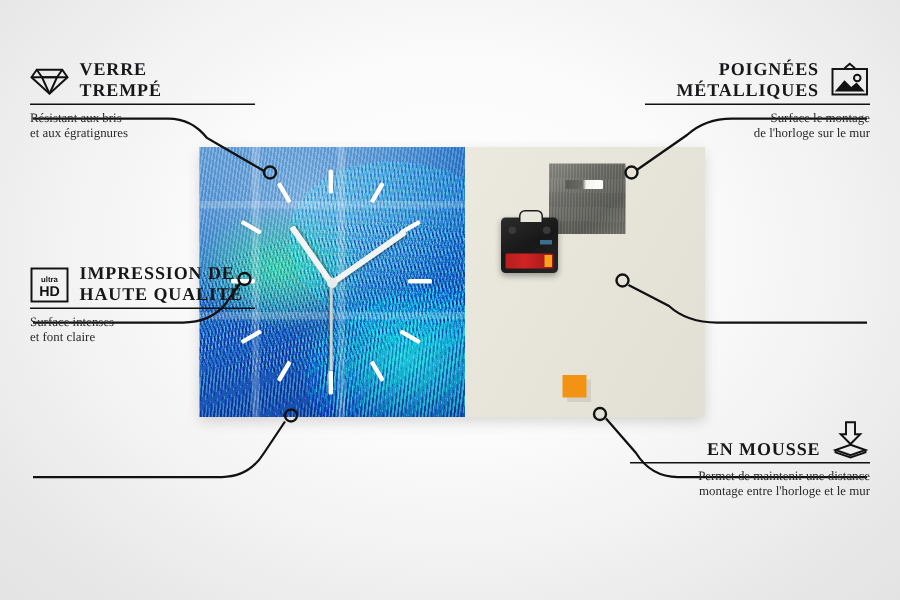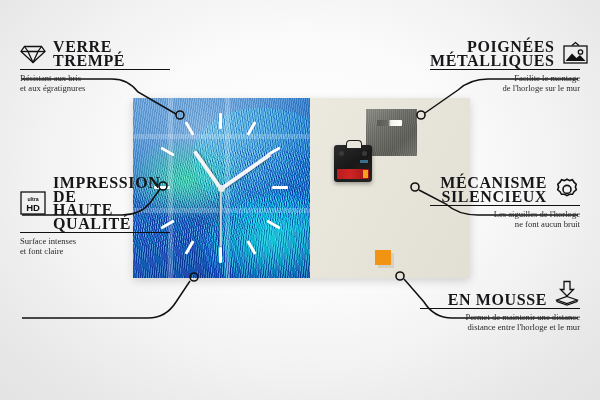--- a/index.html
+++ b/index.html
@@ -68,21 +68,21 @@
   #battery-plus{position:absolute;right:1px;top:1px;width:5px;height:8px;background:#f3a41c;}
   .mech-screw{position:absolute;width:5px;height:5px;border-radius:50%;background:#3a3a3a;}
   #foam{
     position:absolute;left:65px;top:152px;width:16px;height:15px;
     background:#f39313;box-shadow:3px 3px 0 rgba(0,0,0,.08);
   }
   
   .feature{position:absolute;}
   .f-head{display:flex;align-items:center;gap:7px;}
   .f-title{
-    font-weight:bold;font-size:16px;letter-spacing:.6px;color:#17171a;
+    font-weight:bold;font-size:12px;letter-spacing:.6px;color:#17171a;
     line-height:13.5px;text-transform:uppercase;
   }
   .f-rule{height:1.4px;background:#111;margin-top:2px;}
   .f-sub{font-size:8.6px;color:#2a2a2a;line-height:10.5px;margin-top:2.5px;}
   .left .f-head{justify-content:flex-start;}
   .left .f-title{text-align:left;}
   .right .f-head{justify-content:space-between;}
   .right .f-title{text-align:right;}
   .right .f-sub{text-align:right;}
   .ico{flex:0 0 auto;display:block;}
@@ -204,49 +204,34 @@
             <g fill="none" stroke="#111" stroke-width="1.3">
           <path d="M10,4.5 L13.5,1.5 L17,4.5"></path>
               <rect x="2" y="5" width="23" height="17"></rect>
           <circle cx="18.5" cy="11" r="2.2"></circle>
               <path d="M3.5,20 L10,12.5 L14.5,17 L18,14 L23.5,20 Z" fill="#111" stroke="none"></path>
         </g>
           </svg>
       </span>
     </div>
     <div class="f-rule" style="width:150px;"></div>
-    <div class="f-sub"><span>Facilite le montage</span><br><span>de l'horloge sur le mur</span></div>
-  </div>
-
-  <div class="feature right" style="left:430px;top:176px;width:150px;">
-    <div class="f-head">
-      <span class="f-title" style="flex:1;"><span>MÉCANISME</span><br><span>SILENCIEUX</span></span>
-      <span class="ico">
-        <svg width="26" height="25" viewBox="0 0 26 25">
-            <g fill="none" stroke="#111" stroke-width="1.6">
-          <path d="M13,2.2 l2.6,1.4 2.8,-.9 1.6,2.5 2.2,2 -.8,2.8 .9,2.8 -2.3,1.9 -1.5,2.6 -2.9,-.1 -2.6,1.5 -2.6,-1.5 -2.9,.1 -1.5,-2.6 -2.3,-1.9 .9,-2.8 -.8,-2.8 2.2,-2 1.6,-2.5 2.8,.9 Z"></path>
-          <circle cx="13" cy="12.4" r="4"></circle>
-        </g>
-          </svg>
-      </span>
-    </div>
-    <div class="f-rule" style="width:150px;"></div>
-    <div class="f-sub"><span>Les aiguilles de l'horloge</span><br><span>ne font aucun bruit</span></div>
-  </div>
+    <div class="f-sub"><span>Surface le montage</span><br><span>de l'horloge sur le mur</span></div>
+  </div>
+
 
   <div class="feature right" style="left:420px;top:279px;width:160px;">
     <div class="f-head">
       <span class="f-title" style="flex:1;"><br><span>EN MOUSSE</span></span>
       <span class="ico">
         <svg width="26" height="25" viewBox="0 0 26 25">
             <g fill="none" stroke="#111" stroke-width="1.3">
           <path d="M10,1.5 h6 v8 h3.5 L13,16 L6.5,9.5 H10 Z"></path>
           <path d="M13,16.5 L23,20 L13,23.5 L3,20 Z"></path>
           <path d="M3,20 v1.6 L13,25 L23,21.6 V20"></path>
         </g>
           </svg>
       </span>
     </div>
     <div class="f-rule" style="width:160px;"></div>
-    <div class="f-sub"><span>Permet de maintenir une distance</span><br><span>distance entre l'horloge et le mur</span></div>
+    <div class="f-sub"><span>Permet de maintenir une distance</span><br><span>montage entre l'horloge et le mur</span></div>
   </div>
 
 </div>
 
 </body></html>

